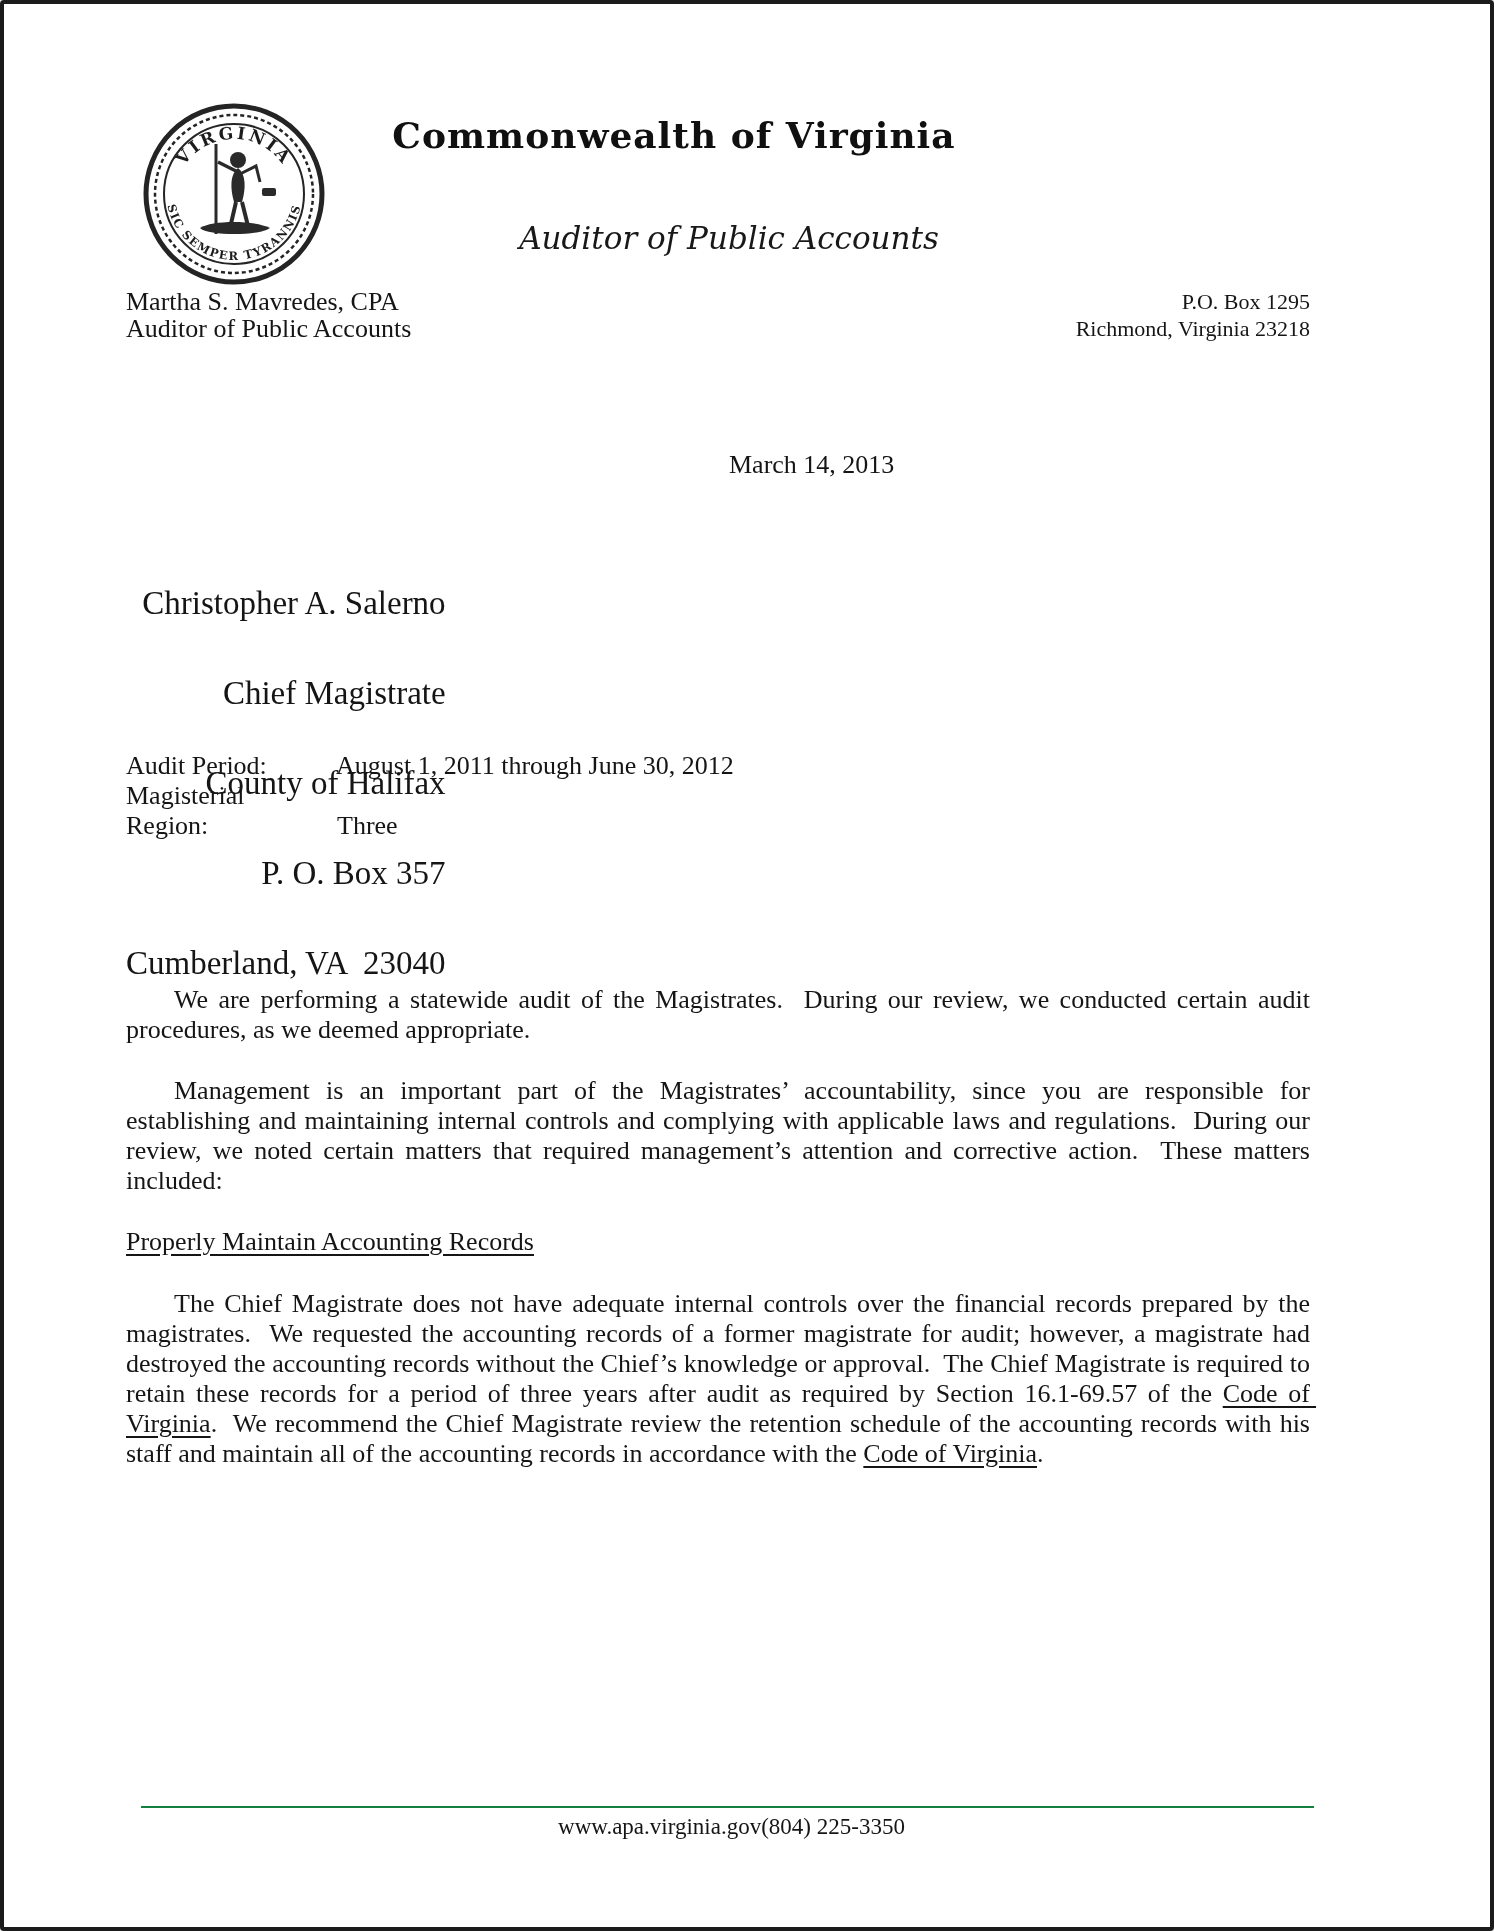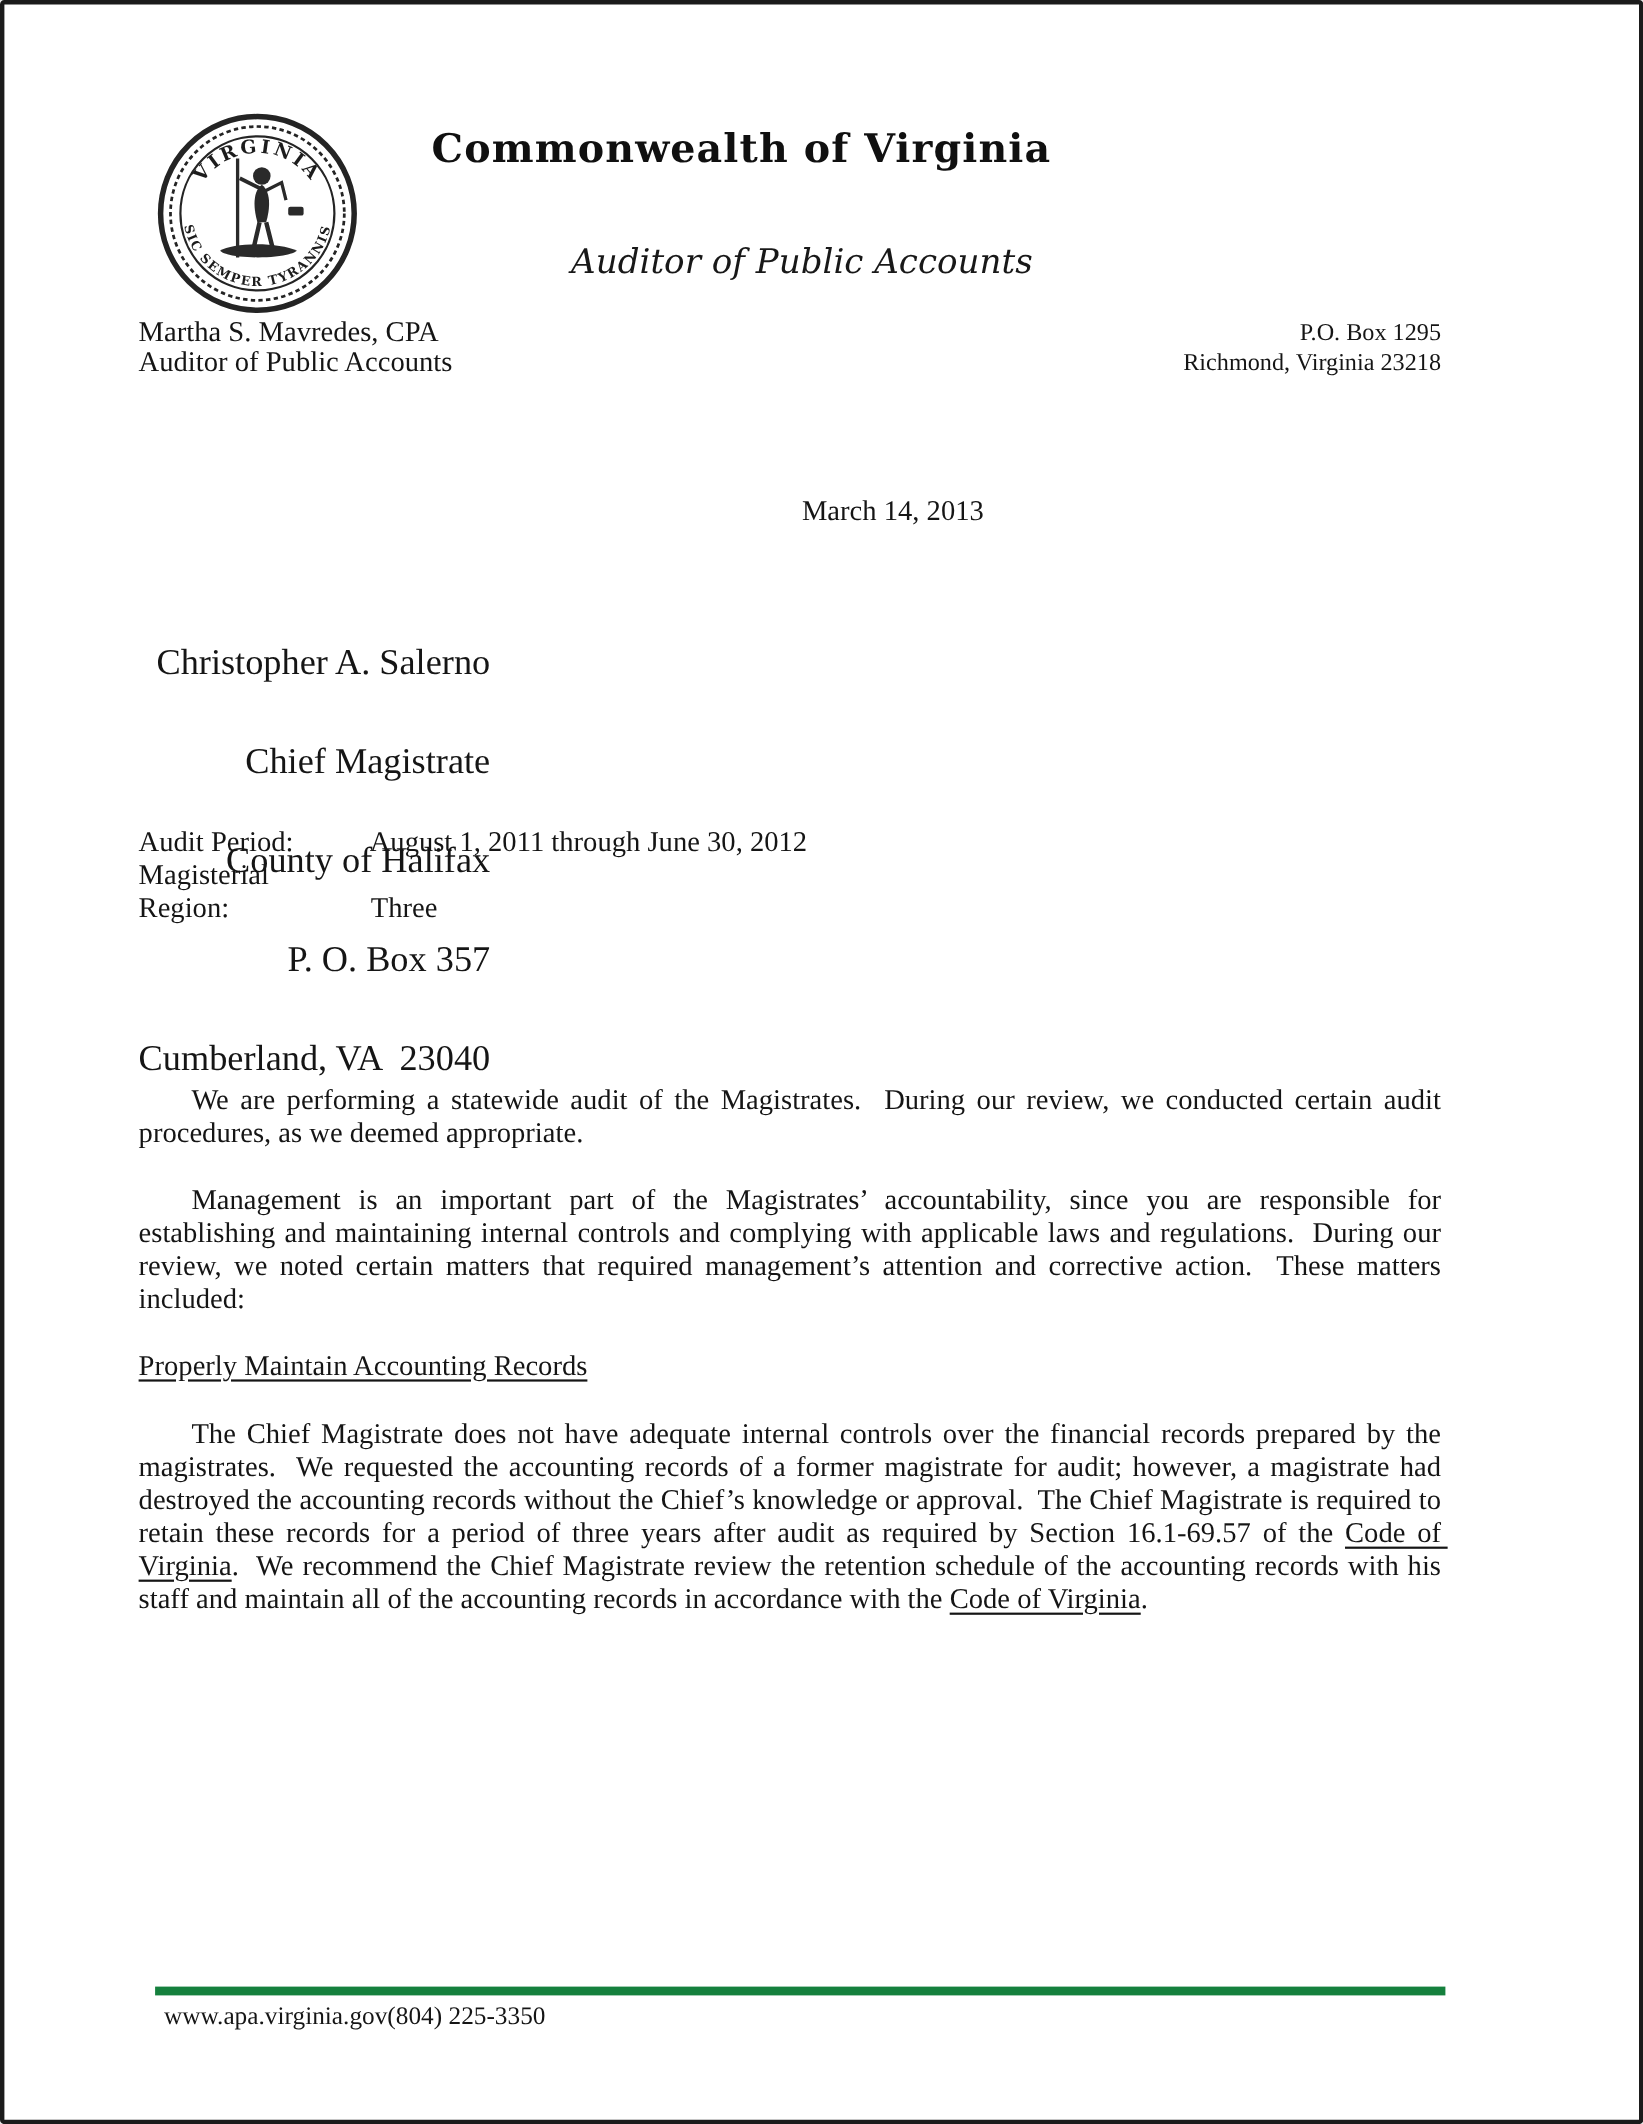--- a/index.html
+++ b/index.html
@@ -70,23 +70,23 @@
     margin:1px 0 32px 0;
     font-size:26px;
     font-weight:normal;
     text-decoration:underline;
     text-underline-offset:4px;
   }
   .u { text-decoration:underline; text-underline-offset:4px; }
   
   .footer {
     position:absolute; left:137px; top:1802px; width:1173px;
-    border-top:8px solid #15803d;
+    border-top:2px solid #15803d;
     padding-top:6px;
-    display:flex; justify-content:flex-start;
+    display:flex; justify-content:center;
     font-size:23px;
     box-sizing:border-box;
   }
   .footer .site { padding-left:8px; }
 </style>
 </head>
 <body>
 
 <div class="page">
 

